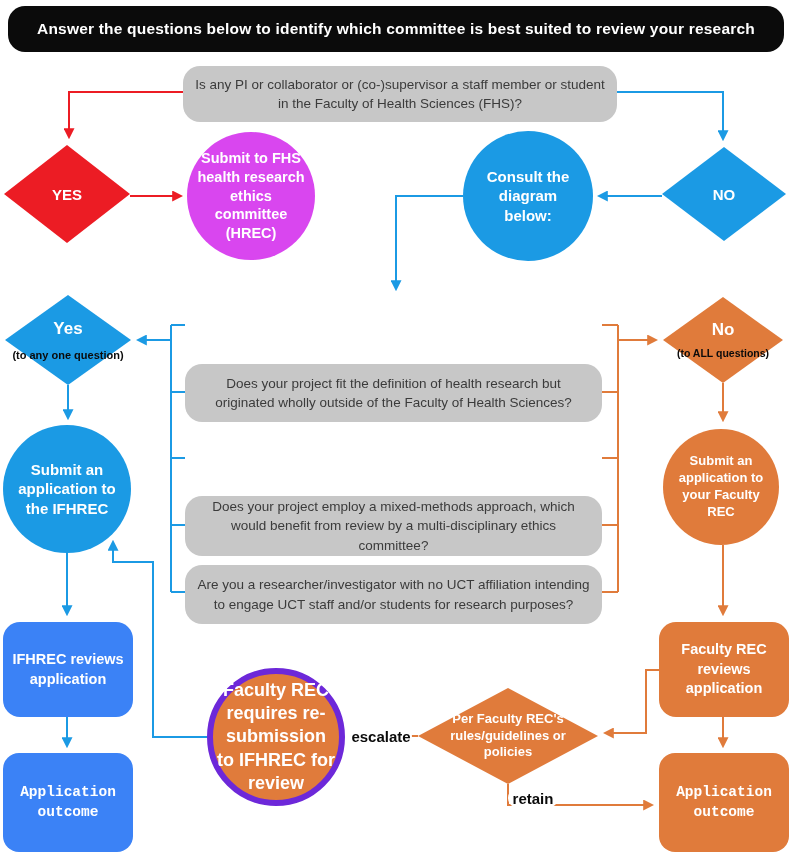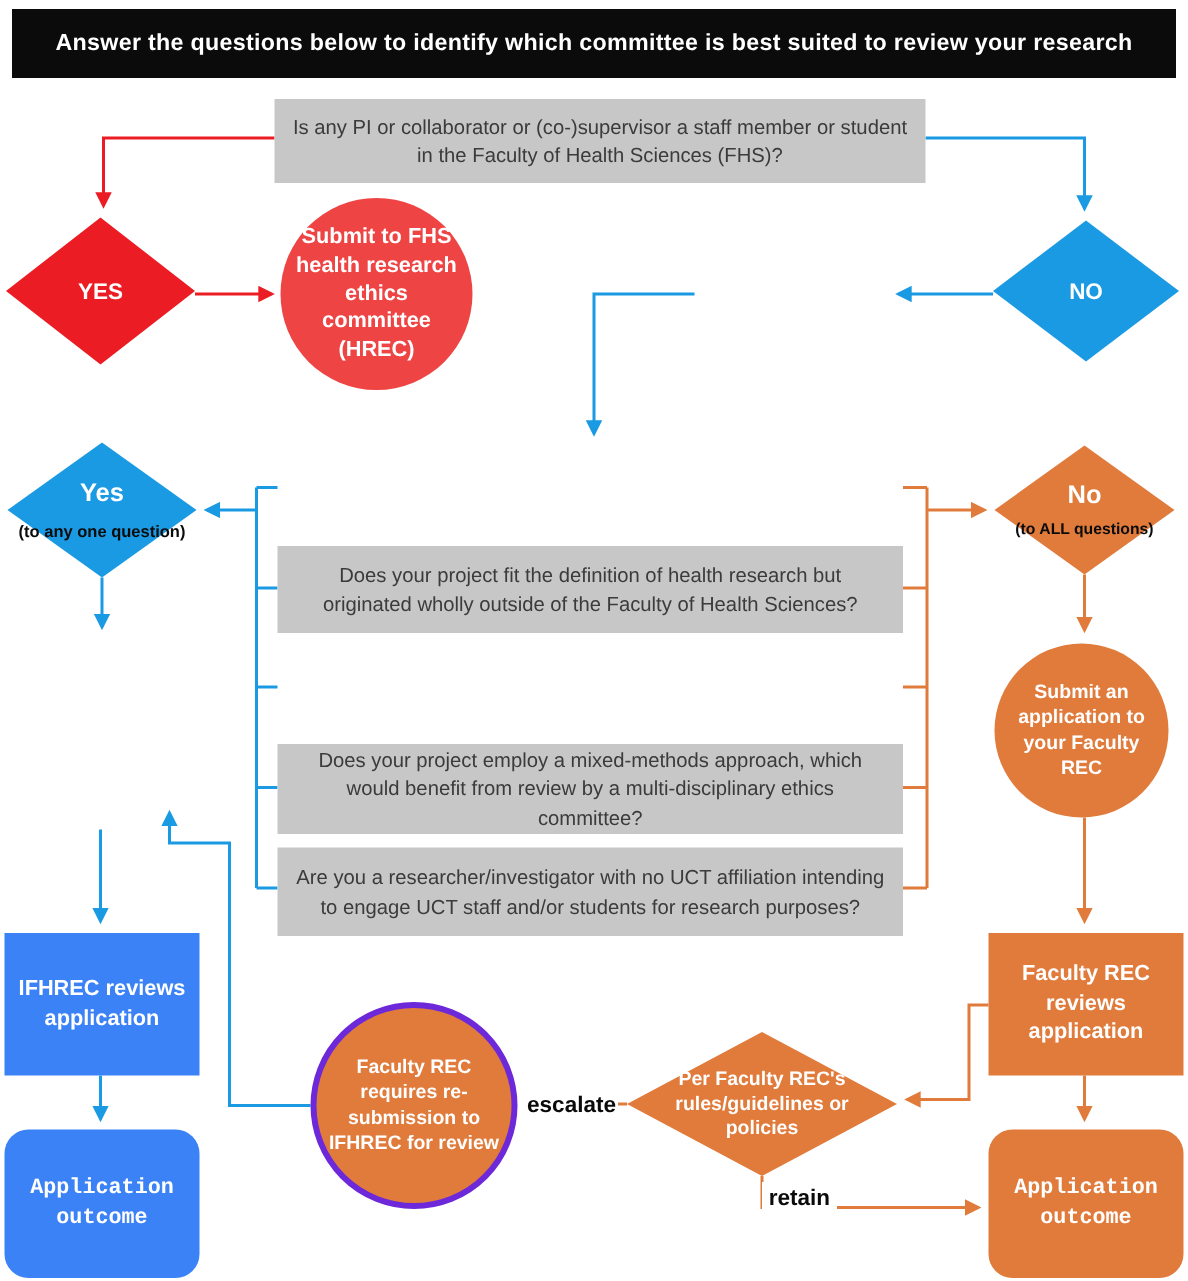--- a/index.html
+++ b/index.html
@@ -1,34 +1,34 @@
 <!DOCTYPE html>
 <html><head>
 <meta charset="utf-8">
 <style>
   html,body{margin:0;padding:0;background:#ffffff;}
   #canvas{
     position:relative;width:792px;height:854px;background:#ffffff;overflow:hidden;
     font-family:"Liberation Sans",sans-serif;
   }
   .abs{position:absolute;box-sizing:border-box;}
-  .center{display:flex;align-items:center;justify-content:center;text-align:center;}
+  .center{display:flex;align-items:center;justify-content:center;text-align:center;border-radius:17px;}
   
   .header{
     left:8px;top:6px;width:776px;height:46px;background:#0b0b0b;color:#ffffff;
     font-weight:bold;font-size:15.5px;letter-spacing:.2px;
   }
   
   .qbox{
     background:#c7c7c7;color:#3b3b3b;font-size:13.5px;line-height:1.42;
     padding:4px 10px;
   }
   
   .circle{border-radius:50%;color:#fff;font-weight:bold;line-height:1.3;padding:10px;}
-  .c-red{background:#ef4444;align-items:center;}
+  .c-red{background:#d946ef;align-items:center;}
   .c-blue{background:#1b9ae4;}
   .c-orange{background:#e07b3b;}
   
   .node{color:#fff;font-weight:bold;font-size:14.5px;line-height:1.35;padding:6px;}
   .n-blue{background:#3b82f6;}
   .n-orange{background:#e07b3b;}
   .rounded{border-radius:16px;font-family:Liberation Mono, monospace;}
   
   .dtext{color:#fff;font-weight:bold;}
   .dnote{color:#0b0b0b;font-weight:bold;}
@@ -111,37 +111,43 @@
   </div>
 
   <div class="abs center dtext" style="left:17px;top:184px;width:100px;height:20px;font-size:15px;">YES</div>
 
   <div class="abs center dtext" style="left:674px;top:184px;width:100px;height:20px;font-size:15px;">NO</div>
 
   <div class="abs circle c-red center" style="left:187px;top:132px;width:128px;height:128px;font-size:14.5px;">
     <span>Submit to FHS health research ethics committee (HREC)</span>
   </div>
 
+  <div class="abs circle c-blue center" style="left:463px;top:131px;width:130px;height:130px;font-size:15px;">
+    <span>Consult the diagram below:</span>
+  </div>
 
   <div class="abs qbox center" style="left:185px;top:364px;width:417px;height:58px;">
     <span>Does your project fit the definition of health research but originated wholly outside of the Faculty of Health Sciences?</span>
   </div>
   <div class="abs qbox center" style="left:185px;top:496px;width:417px;height:60px;">
     <span>Does your project employ a mixed-methods approach, which would benefit from review by a multi-disciplinary ethics committee?</span>
   </div>
   <div class="abs qbox center" style="left:185px;top:565px;width:417px;height:59px;">
     <span>Are you a researcher/investigator with no UCT affiliation intending to engage UCT staff and/or students for research purposes?</span>
   </div>
 
   <div class="abs center dtext" style="left:18px;top:318px;width:100px;height:22px;font-size:17px;">Yes</div>
   <div class="abs center dnote" style="left:-12px;top:348px;width:160px;height:14px;font-size:11px;">(to any one question)</div>
 
   <div class="abs center dtext" style="left:673px;top:319px;width:100px;height:22px;font-size:17px;">No</div>
   <div class="abs center dnote" style="left:645px;top:346px;width:156px;height:14px;font-size:10.5px;">(to ALL questions)</div>
 
+  <div class="abs circle c-blue center" style="left:3px;top:425px;width:128px;height:128px;font-size:15px;">
+    <span>Submit an application to the IFHREC</span>
+  </div>
 
   <div class="abs circle c-orange center" style="left:663px;top:429px;width:116px;height:116px;font-size:13px;">
     <span>Submit an application to your Faculty REC</span>
   </div>
 
   <div class="abs node n-blue center" style="left:3px;top:622px;width:130px;height:95px;">
     <span>IFHREC reviews application</span>
   </div>
 
   <div class="abs node n-blue rounded center" style="left:3px;top:753px;width:130px;height:99px;">
@@ -149,21 +155,21 @@
   </div>
 
   <div class="abs node n-orange center" style="left:659px;top:622px;width:130px;height:95px;">
     <span>Faculty REC reviews application</span>
   </div>
 
   <div class="abs node n-orange rounded center" style="left:659px;top:753px;width:130px;height:99px;">
     <span>Application outcome</span>
   </div>
 
-  <div class="abs circle c-orange center" style="left:207px;top:668px;width:138px;height:138px;border:4px solid #6d28d9;font-size:13px;padding:4px;">
+  <div class="abs circle c-orange center" style="left:207px;top:668px;width:138px;height:138px;border:6px solid #6d28d9;font-size:18px;padding:4px;">
     <span>Faculty REC requires re-submission to IFHREC for review</span>
   </div>
 
   <div class="abs center dtext" style="left:438px;top:706px;width:140px;height:60px;font-size:13px;line-height:1.3;">Per Faculty REC's rules/guidelines or policies</div>
 
   <div class="abs center freelabel" style="left:350px;top:726px;width:62px;height:20px;">escalate</div>
   <div class="abs center freelabel" style="left:508px;top:788px;width:50px;height:20px;">retain</div>
 
 </div>
 

